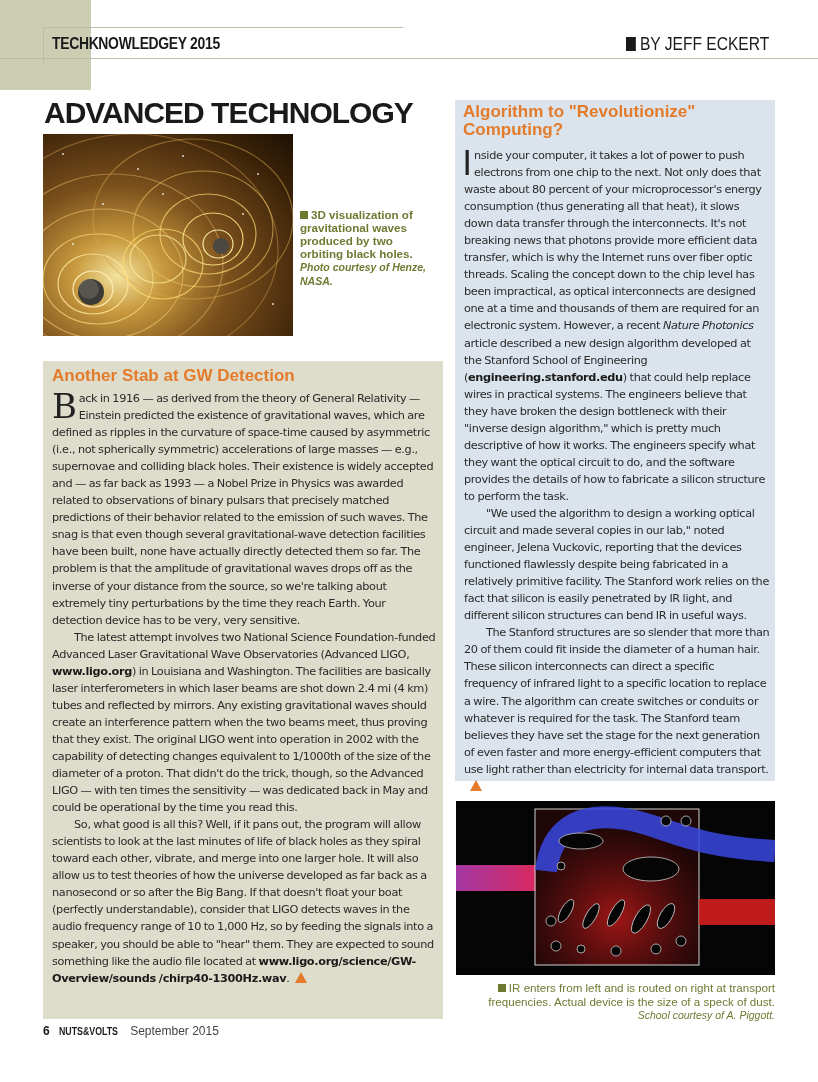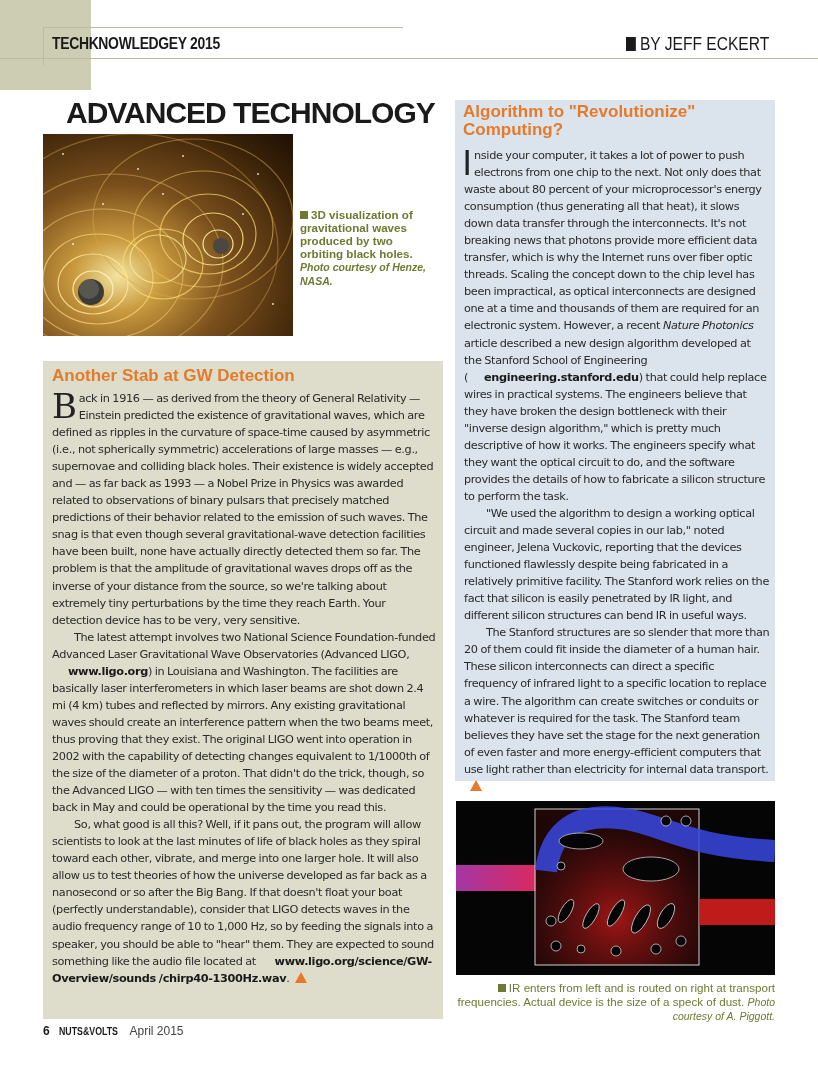--- a/index.html
+++ b/index.html
@@ -10,21 +10,21 @@
   .hdr-rule-top { left:43px; top:27px; width:360px; height:1px; background:#bcbca2; }
   .hdr-rule-left { left:43px; top:27px; width:1px; height:38px; background:#bcbca2; }
   .hdr-rule-bottom { left:0; top:58px; width:818px; height:1px; background:#bcbca2; }
   .col-title { left:52px; top:34px; font-family:"Liberation Sans", sans-serif; font-weight:bold;
      font-size:17px; letter-spacing:-0.4px; color:#1a1a1a; transform:scaleX(0.82); transform-origin:left top; }
   .byline { left:626px; top:33px; font-family:"Liberation Sans", sans-serif; font-size:19px;
      color:#1a1a1a; transform:scaleX(0.82); transform-origin:left top; white-space:nowrap; }
   .byline .sq { display:inline-block; width:12px; height:14px; background:#1a1a1a; margin-right:5px; vertical-align:-1px; }
 
   .section-title { left:44px; top:96px; font-family:"Liberation Sans", sans-serif; font-weight:bold;
-     font-size:30px; letter-spacing:-1px; color:#1a1a1a; white-space:nowrap;margin-left:22px; }
+     font-size:30px; letter-spacing:-1px; color:#1a1a1a; white-space:nowrap; }
 
   .photo-gw { left:43px; top:134px; width:250px; height:202px; overflow:hidden;
      background:radial-gradient(ellipse at 30% 70%, #f3e4a0 0%, #c99a3e 18%, #7a4f1c 45%, #3a2208 80%, #1e1003 100%); }
   .photo-gw svg { position:absolute; left:0; top:0; }
 
   .caption-gw { left:300px; top:208px; width:135px; font-family:"Liberation Sans", sans-serif;
      font-size:11.6px; line-height:13px; color:#6e7a32;font-weight:bold; }
   .cap-sq { display:inline-block; width:8px; height:8px; background:#6e7a32; margin-right:3px; }
   .caption-gw .credit, .caption-ir .credit { font-style:italic; font-size:10.5px; }
 
@@ -36,21 +36,21 @@
   .blue-head { left:463px; top:103px; font-size:17px; line-height:18px; width:300px; }
 
   .body-text { font-family:"DejaVu Sans", sans-serif; font-size:11.3px; line-height:17.05px; color:#2a2a2a;
      letter-spacing:-0.35px; word-spacing:-0.5px; }
   .gray-body { left:52px; top:390px; width:386px; }
   .blue-body { left:464px; top:147px; width:306px; }
   .body-text p { margin:0; text-indent:22px; }
   .body-text p.first { text-indent:0; }
   .dropcap { float:left; font-size:34px; line-height:28px; margin:2px 2px 0 0; color:#222; font-family:"DejaVu Serif", serif; }
   .dropcap-i { float:left; font-size:34px; line-height:28px; margin:2px 2px 0 0; color:#222; font-family:"DejaVu Sans", sans-serif; font-weight:bold; transform:scaleX(0.5); transform-origin:left; width:8px;}
-  b.link { font-weight:bold; color:#1a1a1a;padding-left:16px; }
+  b.link { font-weight:bold; color:#1a1a1a; }
   .end-tri { display:inline-block; width:0; height:0; border-left:6px solid transparent; border-right:6px solid transparent;
      border-bottom:11px solid #e37b2b; margin-left:6px; vertical-align:-1px; }
 
   .photo-ir { left:456px; top:801px; width:319px; height:174px; background:#050505; overflow:hidden; }
   .caption-ir { left:456px; top:981px; width:319px; text-align:right; font-family:"Liberation Sans", sans-serif;
      font-size:11.6px; line-height:13.5px; color:#6e7a32; }
 
   .footer { left:43px; top:1024px; font-family:"Liberation Sans", sans-serif; font-size:12px; color:#1a1a1a; white-space:nowrap; }
   .footer .pg { font-weight:bold; margin-right:6px; }
   .footer .mag { font-weight:bold; font-size:11px; display:inline-block; transform:scaleX(0.8); transform-origin:left; margin-right:-6px; }
@@ -153,20 +153,20 @@
         <circle cx="200" cy="148" r="5"></circle>
         <circle cx="225" cy="140" r="5"></circle>
       <circle cx="210" cy="20" r="5"></circle>
         <circle cx="230" cy="20" r="5"></circle>
         <circle cx="105" cy="65" r="4"></circle>
     </g>
   </svg>
 </div>
 <div class="abs caption-ir">
   <span class="cap-sq"></span><span>IR enters from left and is routed on right at transport frequencies. Actual device is the size of a speck of dust.</span>
-  <span class="credit">Photo courtesy of A. Piggott.</span>
+  <span class="credit">School courtesy of A. Piggott.</span>
 </div>
 
 <div class="abs footer">
   <span class="pg">6</span>
   <span class="mag">NUTS&amp;VOLTS</span>
-  <span class="date">April 2015</span>
+  <span class="date">September 2015</span>
 </div>
 
 </body></html>

